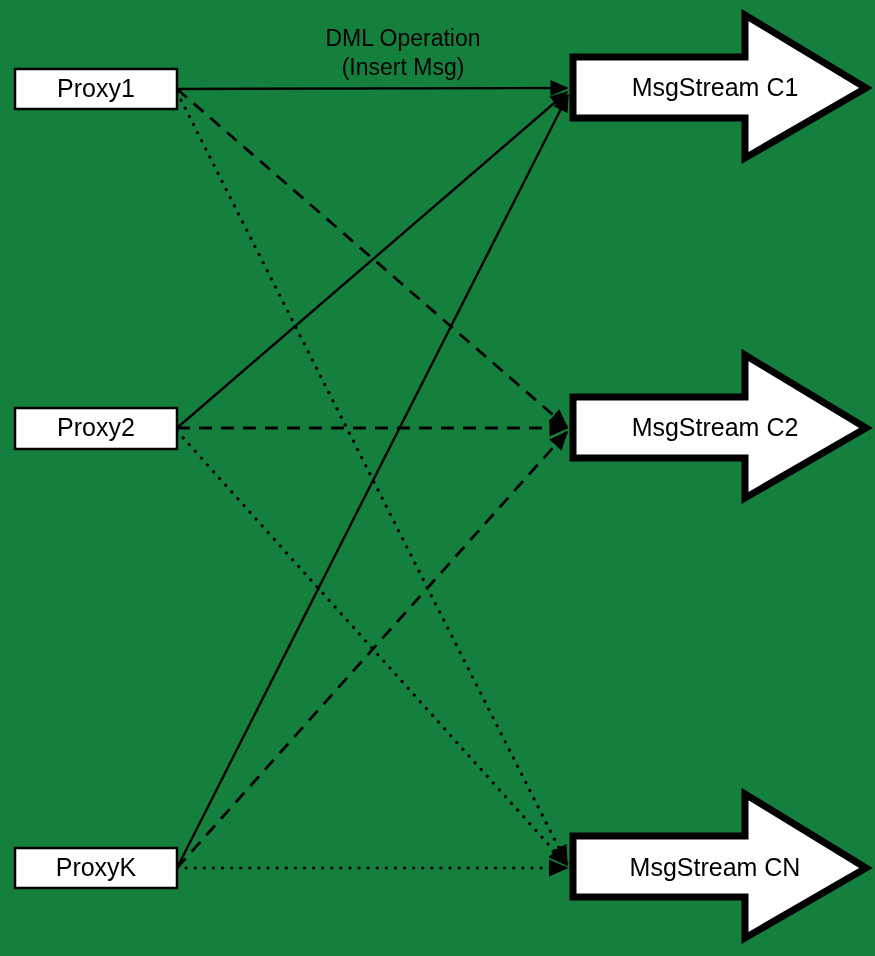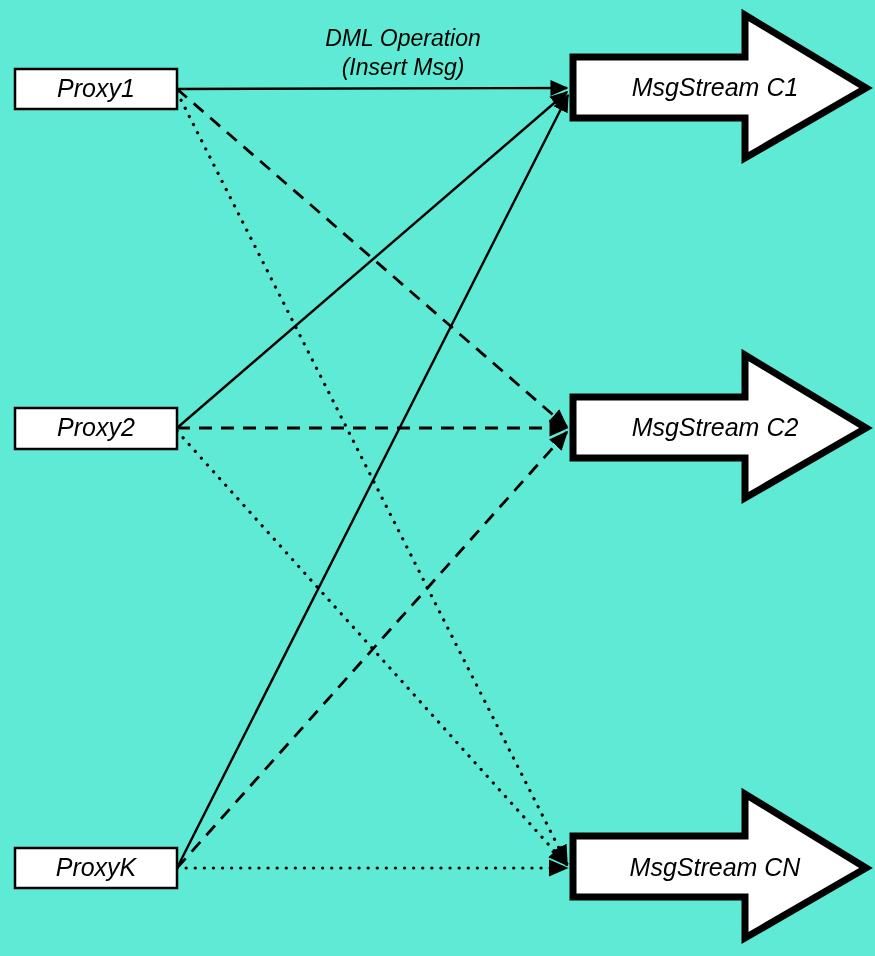--- a/index.html
+++ b/index.html
@@ -64,21 +64,21 @@
   }
   .link-dotted {
     stroke-width: 3.2;
     stroke-dasharray: 0.1 9;
     stroke-linecap: round;
   }
 </style>
 </head>
 <body>
 
-<div id="diagram-root" style="background: #5eead4; font-style: italic;">
+<div id="diagram-root" style="background: #15803d;">
   <svg id="diagram-svg" viewBox="0 0 875 956" xmlns="http://www.w3.org/2000/svg">
 
     <defs>
       <marker id="arrowhead-solid" viewBox="0 0 10 10" refX="9.2" refY="5" markerWidth="7.5" markerHeight="7.5" orient="auto-start-reverse">
         <path d="M 0 0.6 L 10 5 L 0 9.4 z" fill="#000000"></path>
       </marker>
       <marker id="arrowhead-dashed" viewBox="0 0 10 10" refX="9.2" refY="5" markerWidth="6.8" markerHeight="6.8" orient="auto-start-reverse">
         <path d="M 0 0.6 L 10 5 L 0 9.4 z" fill="#000000"></path>
       </marker>
       <marker id="arrowhead-dotted" viewBox="0 0 10 10" refX="9.2" refY="5" markerWidth="6.2" markerHeight="6.2" orient="auto-start-reverse">

